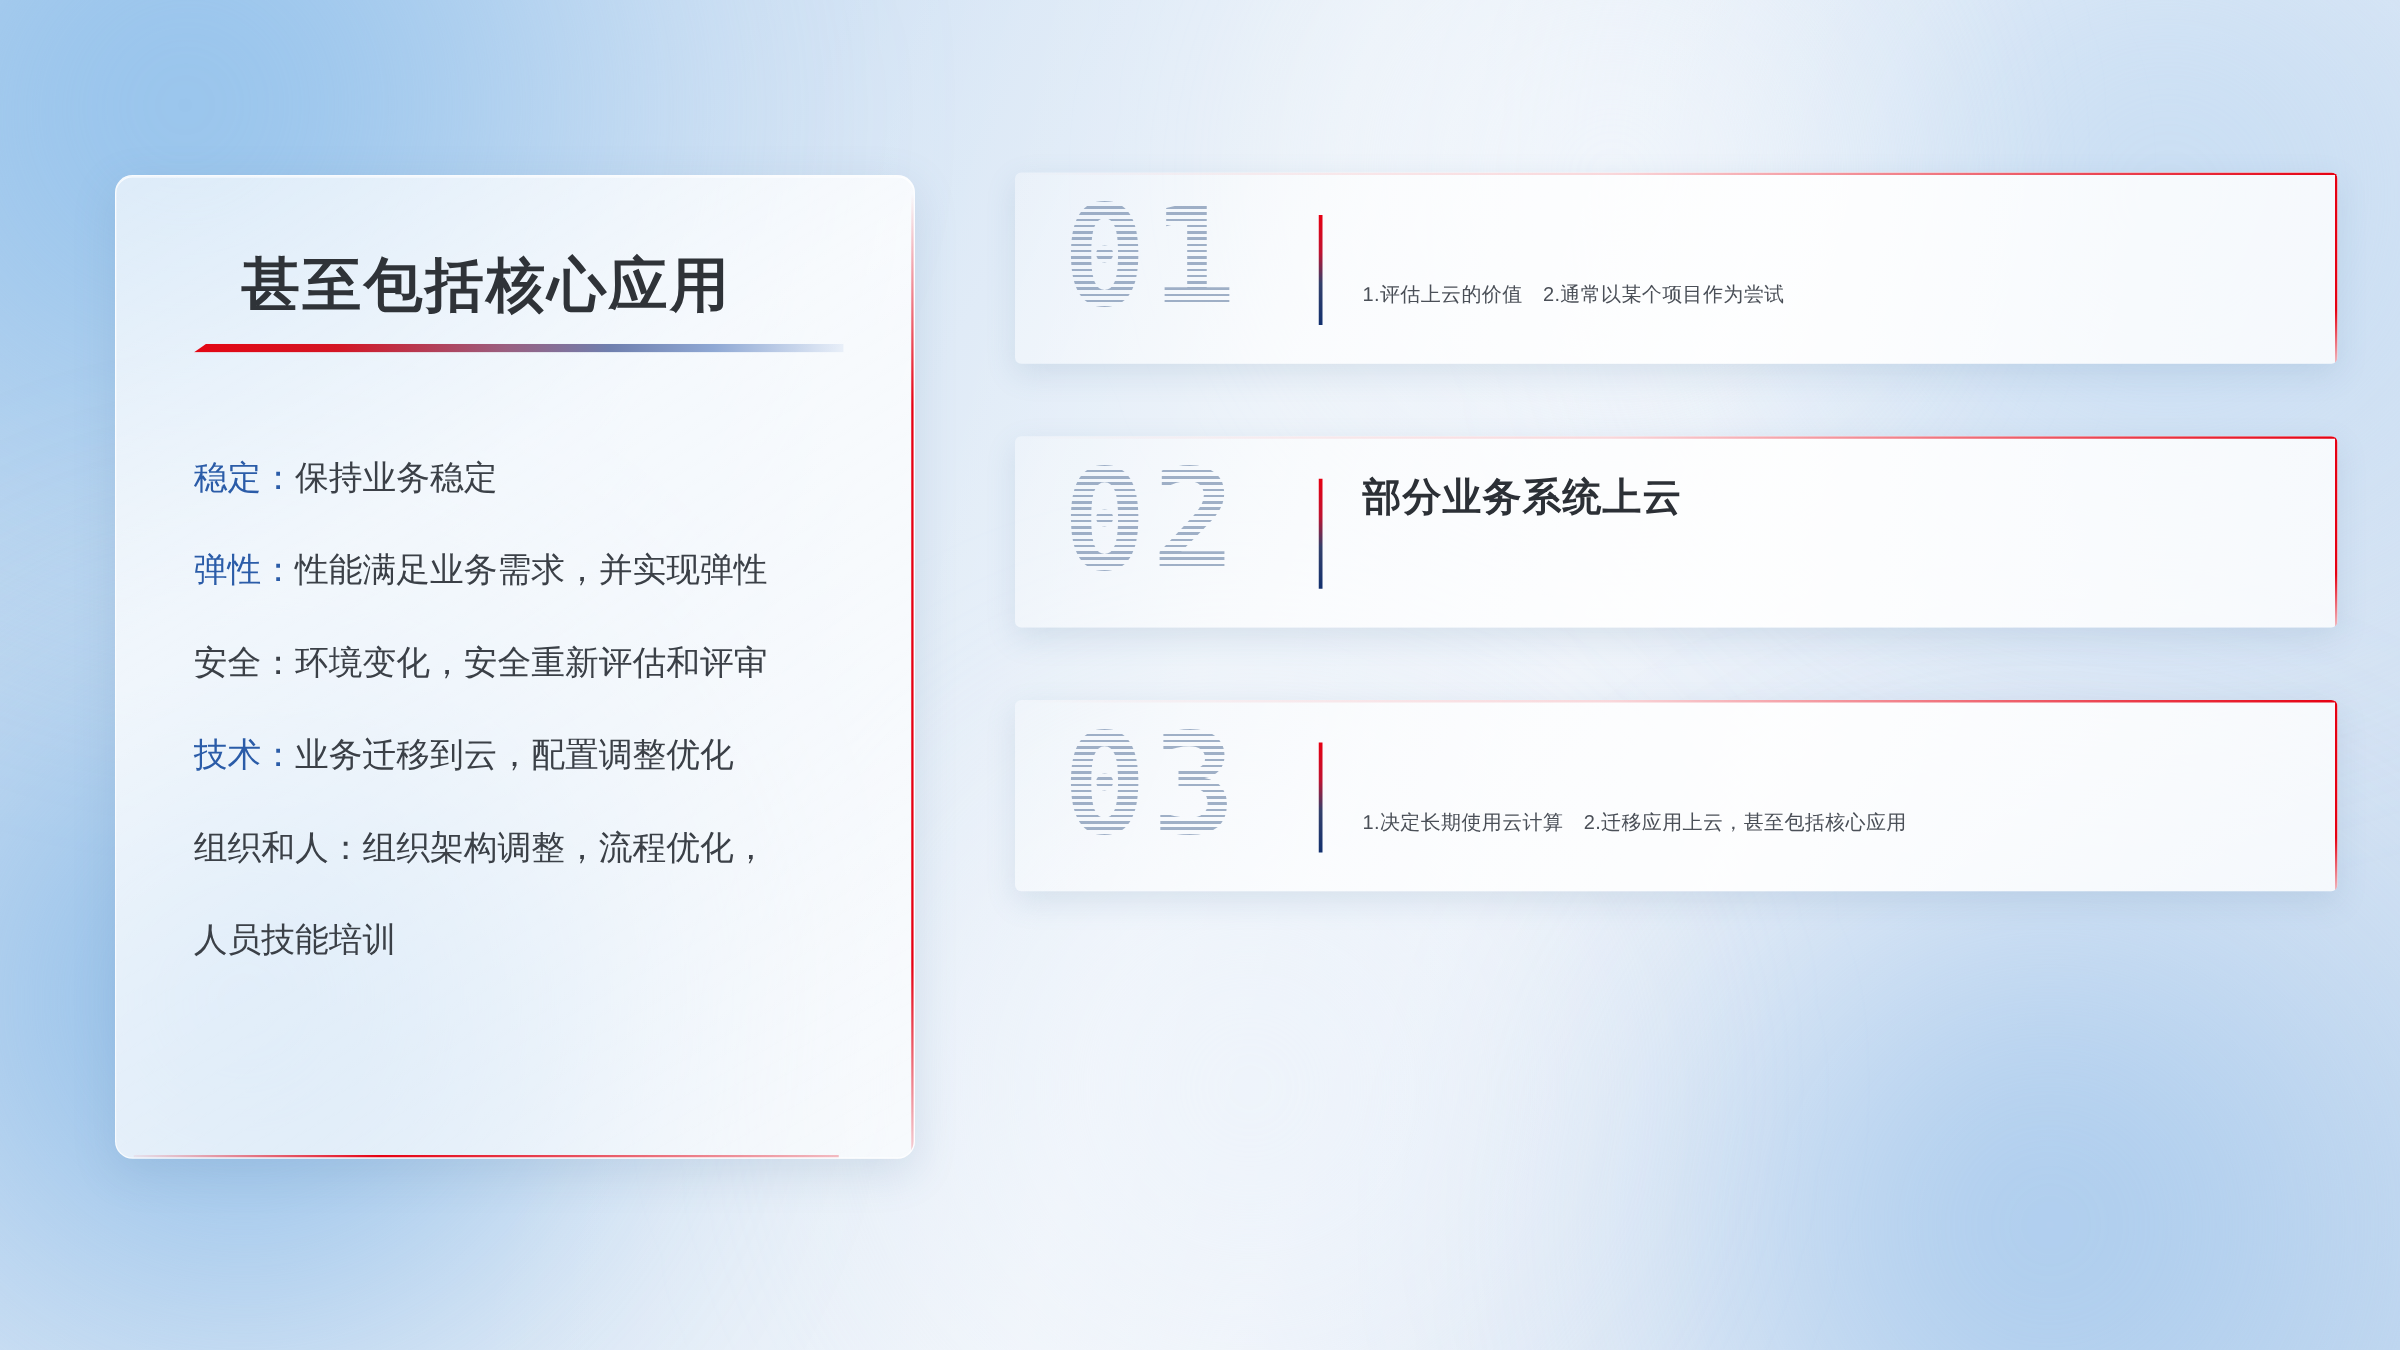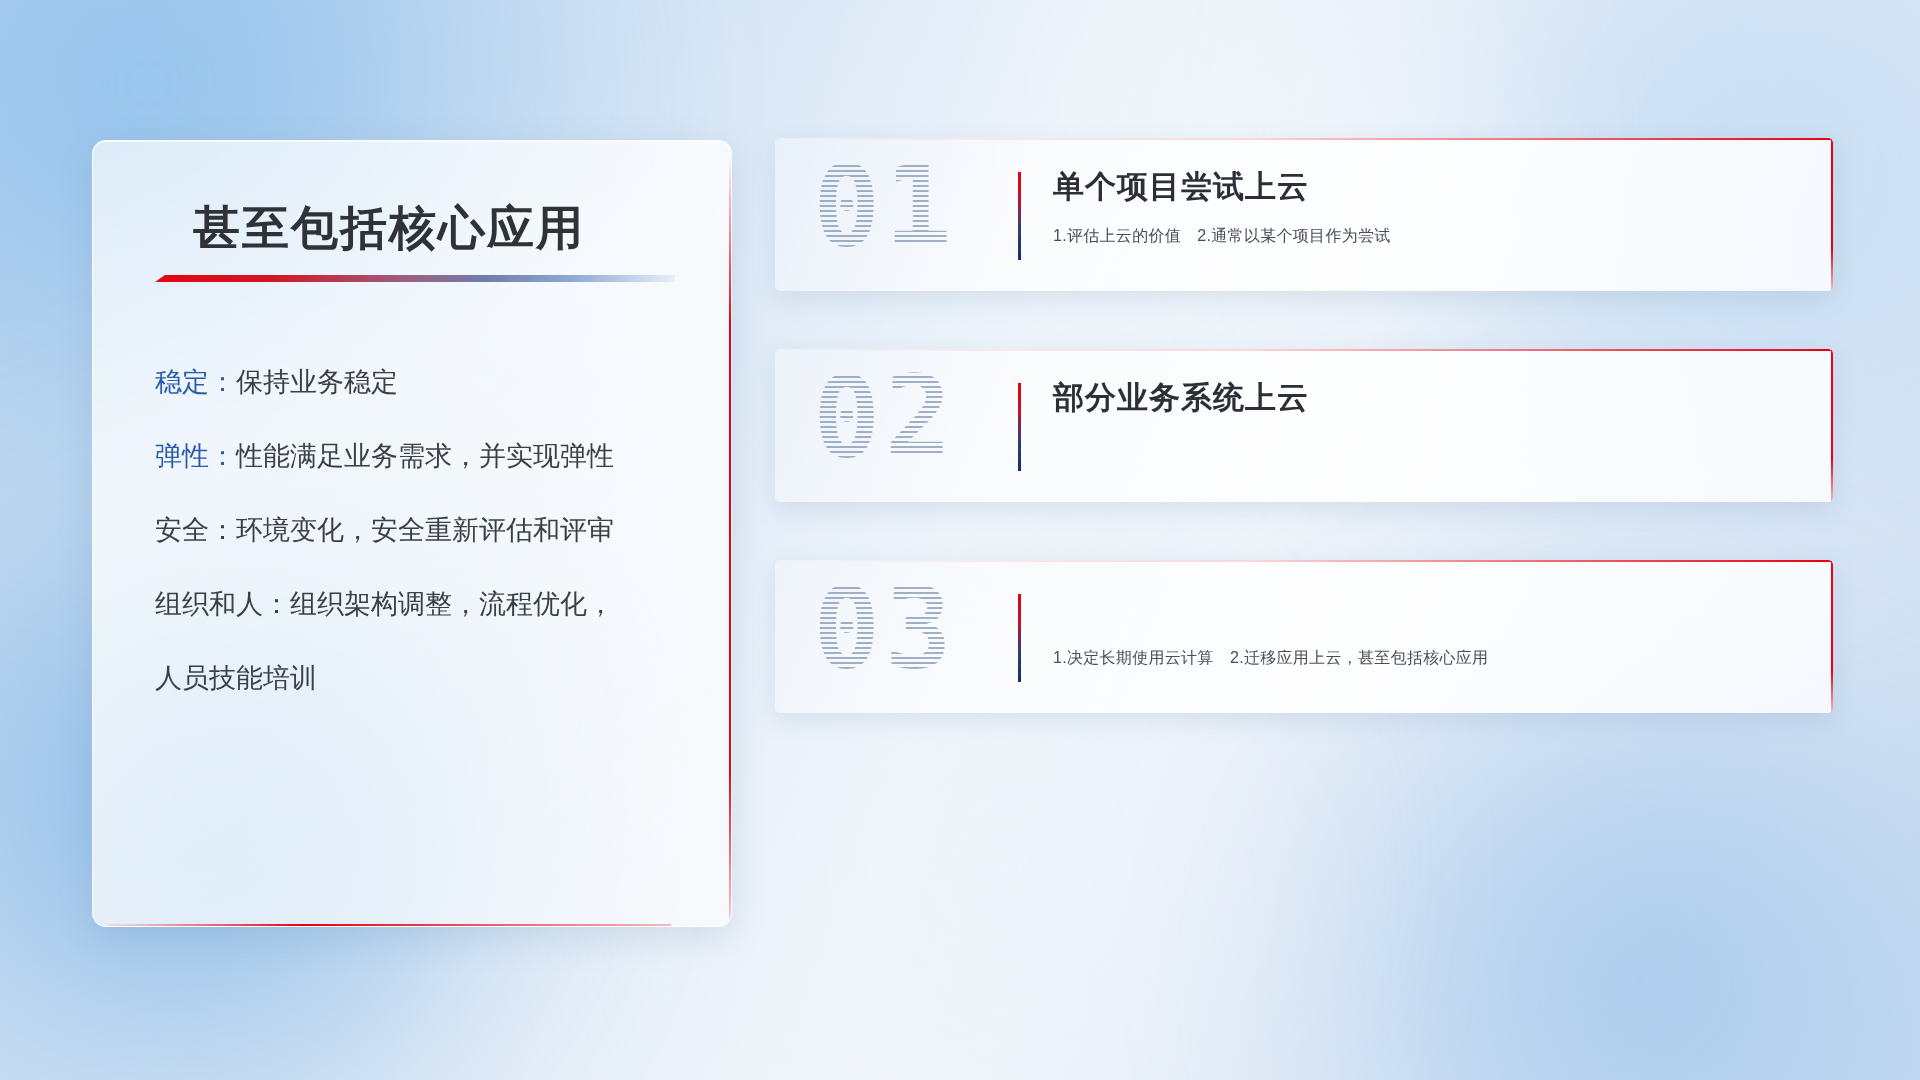--- a/index.html
+++ b/index.html
@@ -55,21 +55,21 @@
     background:linear-gradient(90deg,#e30613 0%,#d41524 22%,#9a5f80 48%,#6f7fae 64%,#8fa8d4 80%,rgba(190,208,236,.25) 100%);
     clip-path:polygon(10px 0,100% 0,100% 100%,0 100%);
   }
   .factor-list{position:absolute;left:62px;top:228px;right:40px;}
   .factor-line{
     font-size:27px;color:#3b4047;line-height:1.0;margin-bottom:47px;white-space:nowrap;
   }
   .factor-line .k{color:#2b5ca8;}
 
   
-  .steps{position:absolute;left:775px;top:138px;width:1058px;}
+  .steps{position:absolute;left:812px;top:138px;width:1058px;}
   .step{
     position:relative;height:153px;margin-bottom:58px;border-radius:5px;
     background:linear-gradient(112deg,rgba(255,255,255,.30) 0%,rgba(255,255,255,.72) 26%,rgba(255,255,255,.93) 55%,rgba(255,255,255,.80) 100%);
     box-shadow:0 8px 24px rgba(95,130,170,.16);
     overflow:hidden;
   }
   .step::before{
     content:"";position:absolute;left:0;right:0;top:0;height:2px;
     background:linear-gradient(90deg,rgba(230,0,18,0) 0%,rgba(230,0,18,.15) 45%,#e60012 100%);
   }
@@ -117,30 +117,30 @@
   <div class="bg-sheen"></div>
 </div>
 
 <div class="left-card">
   <div class="panel-title">甚至包括核心应用</div>
   <div class="title-rule"></div>
   <div class="factor-list">
       <div class="factor-line"><span class="k">稳定：</span><span>保持业务稳定</span></div>
       <div class="factor-line"><span class="k">弹性：</span><span>性能满足业务需求，并实现弹性</span></div>
       <div class="factor-line"><span>安全：</span><span>环境变化，安全重新评估和评审</span></div>
+      <div class="factor-line"><span class="k">技术：</span><span>业务迁移到云，配置调整优化</span></div>
       <div class="factor-line"><span>组织和人：</span><span>组织架构调整，流程优化，</span></div>
       <div class="factor-line"><span>人员技能培训</span></div>
     </div>
 </div>
 
 <div class="steps">
     <div class="step">
       <div class="step-num">01</div>
       <div class="step-bar"></div>
-      <div class="step-title">单个项目尝试上云</div>
       <div class="step-sub">1.评估上云的价值　2.通常以某个项目作为尝试</div>
     </div>
     <div class="step">
       <div class="step-num">02</div>
       <div class="step-bar"></div>
       <div class="step-title">部分业务系统上云</div>
     </div>
     <div class="step">
       <div class="step-num">03</div>
       <div class="step-bar"></div>

